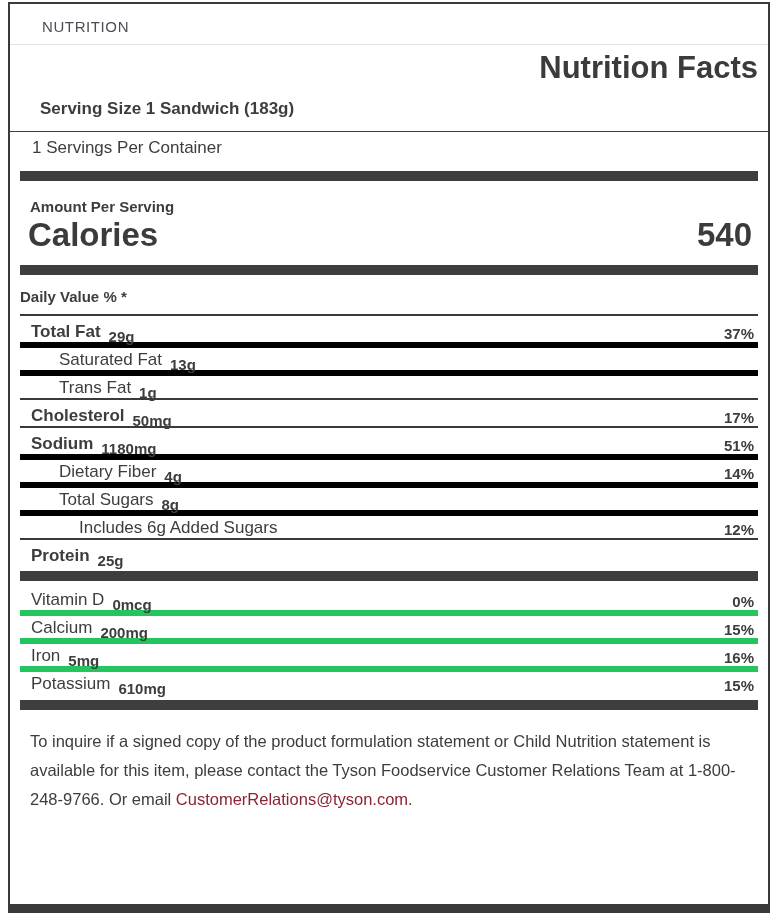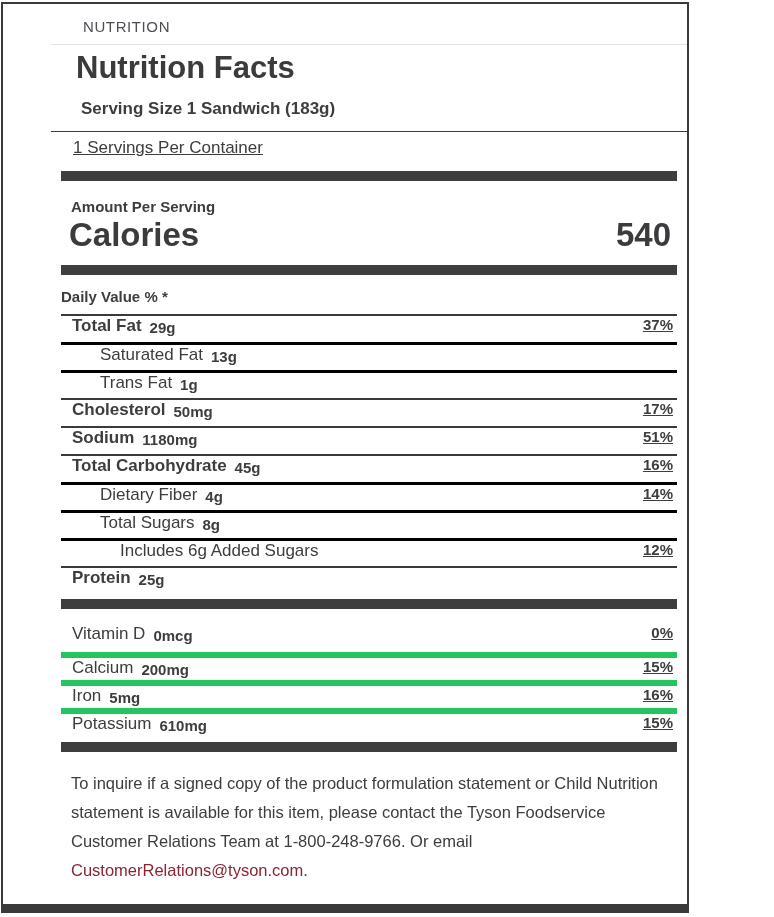--- a/index.html
+++ b/index.html
@@ -5,55 +5,54 @@
   * { margin: 0; padding: 0; box-sizing: border-box; }
   html, body {
     width: 774px; height: 917px;
     background: #ffffff;
     font-family: "Liberation Sans", "DejaVu Sans", sans-serif;
     color: #3d3d3d;
     overflow: hidden;
   }
   .label-box {
     position: absolute;
-    left: 1px; top: 2px;
-    width: 688px; height: 911px;
+    left: 8px; top: 2px;
+    width: 762px; height: 911px;
     border: 2px solid #3a3a3a;
     border-bottom-width: 9px;
     background: #ffffff;
-    padding-left: 48px;
   }
   .content { padding: 0 10px; }
 
   .section-label {
     margin: 14px 0 0 22px;
     font-size: 15px;
     letter-spacing: 0.6px;
     color: #4d4d55;
   }
   .hr { border: none; height: 0; }
   .hr.light { border-top: 1px solid #e3e3e3; margin: 9px -10px 0 -10px; }
   .hr.dark  { border-top: 1px solid #3d3d3d; margin: 7px -10px 0 -10px; }
 
   .title {
     margin: 6px 0 0 15px;
     font-size: 31px;
     font-weight: bold;
     line-height: 1.1;
     color: #3b3b3e;
+    text-align: right;
   }
   .serving-size {
     margin: 14px 0 12px 20px;
     font-size: 17px;
     font-weight: bold;
   }
   .servings-per {
     margin: 6px 0 0 12px;
     font-size: 17px;
-    text-decoration: underline;
   }
 
   .bar {
     height: 10px;
     background: #3e3e3e;
   }
   .bar1 { margin-top: 13px; }
   .bar2 { margin-top: 11px; }
   .bar3 { margin-top: 5px; }
   .bar4 { margin-top: 6px; }
@@ -78,50 +77,49 @@
 
   .dv-header {
     text-align: left;
     font-size: 15px;
     font-weight: bold;
     padding: 13px 3px 9px 0;
   }
 
   .row {
     display: flex;
-    align-items: flex-start;
+    align-items: flex-end;
     height: 28px;
     padding-left: 11px;
     padding-right: 4px;
   }
-  .nrow { border-top: 3px solid #000000; }
+  .nrow { border-top: 6px solid #000000; }
   .nrow.bold { border-top: 2px solid #3a3a3a; }
   .nrow.bold .nname { font-weight: bold; }
   .nrow.indent-1 { padding-left: 39px; }
   .nrow.indent-2 { padding-left: 59px; }
 
   .vrow { border-top: 6px solid #22c55e; }
   .vrow.first { border-top: none; }
-  .vitamins { margin-top: 15px; }
+  .vitamins { margin-top: 1px; }
 
   .nname { font-size: 17px; white-space: nowrap; }
   .namount {
     font-size: 15px;
     margin-left: 8px;
     position: relative;
     top: 3px;
     white-space: nowrap;
     font-weight: bold;
   }
   .ndv {
     margin-left: auto;
     font-size: 15px;
     font-weight: bold;
     white-space: nowrap;
-    text-decoration: underline;
   }
 
   .footnote {
     margin: 22px 10px 0 10px;
     font-size: 16.5px;
     line-height: 29px;
   }
   .footnote.second { margin-top: 17px; }
   .email-link {
     color: #8c2332;
@@ -181,25 +179,20 @@
           <span class="namount">50mg</span>
           <span class="ndv">17%</span>
         </div>
 
         <div class="row nrow bold">
           <span class="nname">Sodium</span>
           <span class="namount">1180mg</span>
           <span class="ndv">51%</span>
         </div>
 
-        <div class="row nrow bold">
-          <span class="nname">Total Carbohydrate</span>
-          <span class="namount">45g</span>
-          <span class="ndv">16%</span>
-        </div>
 
         <div class="row nrow indent-1">
           <span class="nname">Dietary Fiber</span>
           <span class="namount">4g</span>
           <span class="ndv">14%</span>
         </div>
 
         <div class="row nrow indent-1">
           <span class="nname">Total Sugars</span>
           <span class="namount">8g</span>

